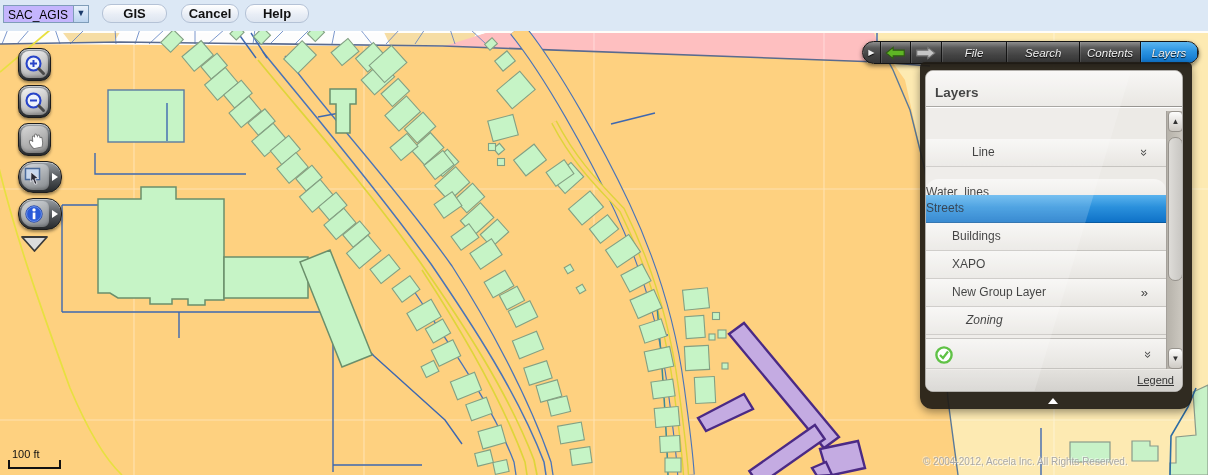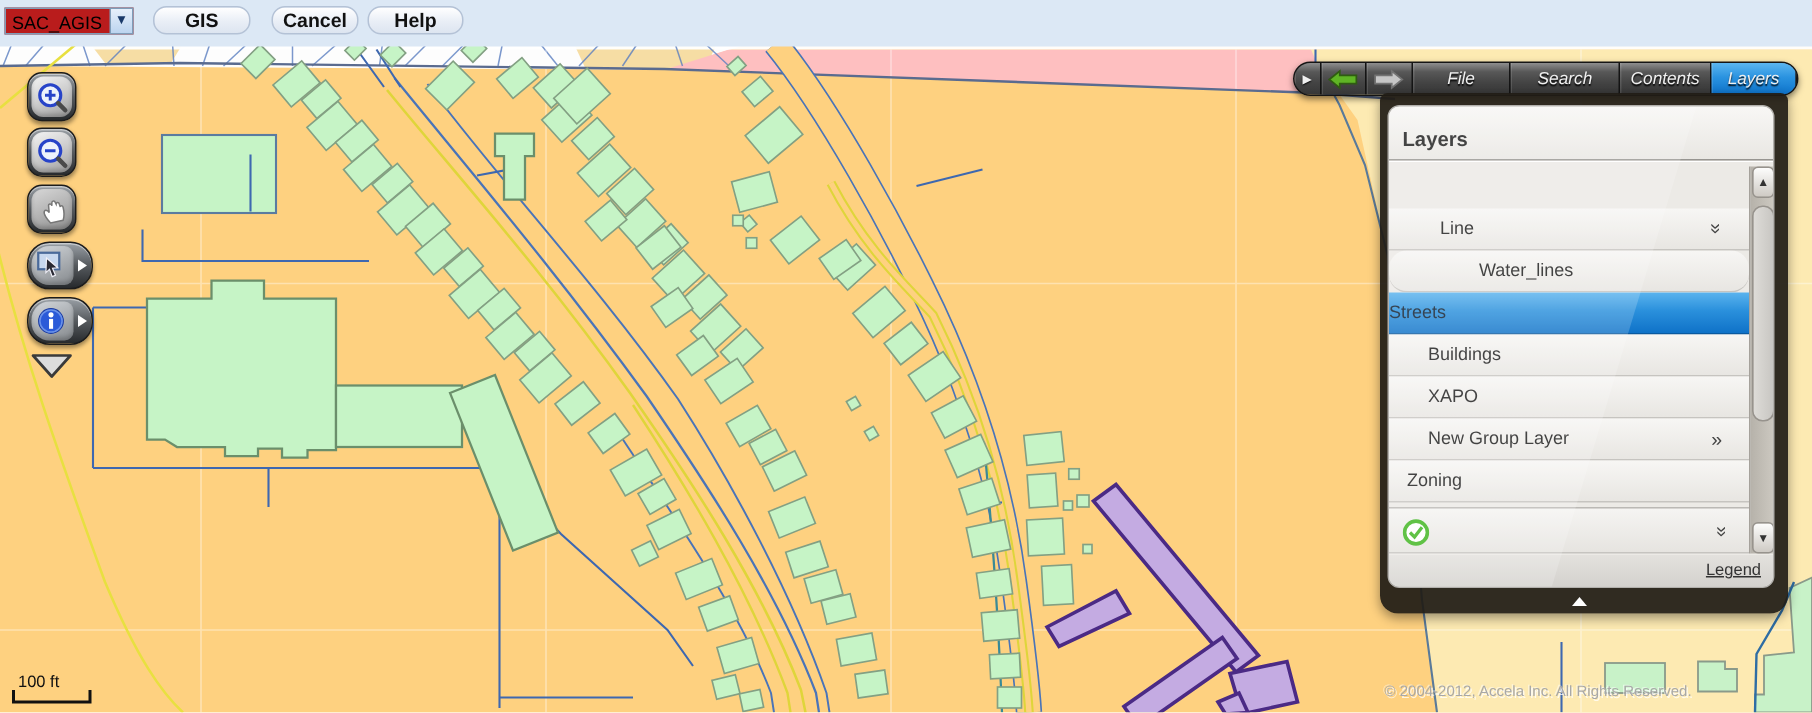--- a/index.html
+++ b/index.html
@@ -1,17 +1,17 @@
 <!DOCTYPE html>
 <html><head><meta charset="utf-8"><style>
 * { margin:0; padding:0; box-sizing:border-box; }
 html,body { width:1208px; height:475px; overflow:hidden; font-family:"Liberation Sans", sans-serif; background:#fff; }
 #stage { position:relative; width:1208px; height:475px; }
 #topbar { position:absolute; left:0; top:0; width:1208px; height:31px; background:#dce8f5; }
-#selbox { position:absolute; left:3px; top:5px; width:86px; height:18px; background:#b91c1c; border:1px solid #7f9db9; display:flex; }
+#selbox { position:absolute; left:3px; top:5px; width:86px; height:18px; background:#c4b5fd; border:1px solid #7f9db9; display:flex; }
 #selbox span { font-size:12px; color:#000; padding:2px 0 0 4px; flex:1; }
 #selarrow { width:15px; height:16px; background:linear-gradient(180deg,#e7f0fb,#bcd4ef); border-left:1px solid #7f9db9; color:#1a3a6a; font-size:9px; text-align:center; line-height:15px; }
 .tbtn { position:absolute; top:4px; height:19px; background:linear-gradient(180deg,#ffffff,#e9eef6 55%,#dde5f0); border:1px solid #b4c2d6; border-radius:9px; font-size:13px; font-weight:bold; color:#111; text-align:center; line-height:17px; }
 #map { position:absolute; left:0; top:29px; }
 
 .mbtn { position:absolute; background:linear-gradient(180deg,#9aa0a6,#565a5e 50%,#26292c); border:1px solid #1c1c1c; border-radius:10px; box-shadow:0 2px 3px rgba(0,0,0,.4), inset 0 1px 0 rgba(255,255,255,.45); }
 .face { position:absolute; left:2px; top:2px; bottom:2px; right:2px; border-radius:8px; background:linear-gradient(155deg,#f4f4f4,#cdcdcd 50%,#9c9c9c); box-shadow:inset 0 -2px 3px rgba(0,0,0,.2); }
 .fly { position:absolute; right:3px; top:50%; margin-top:-4px; width:0; height:0; border-left:6px solid #fff; border-top:4px solid transparent; border-bottom:4px solid transparent; }
 
 #rtool { position:absolute; left:862px; top:41px; width:337px; height:23px; border-radius:12px; background:linear-gradient(180deg,#8e8e8e,#585858 28%,#444444 62%,#373737); border:1px solid #151515; box-shadow:0 2px 4px rgba(0,0,0,.5); display:flex; overflow:hidden; }
@@ -299,27 +299,27 @@
   <div class="seg" style="width:62px;">Contents</div>
   <div class="seg" id="laytab" style="width:58px;">Layers</div>
   <div class="seg cap" style="flex:1;"></div>
 </div>
 
 <div id="frame"></div>
 <div id="panel">
   <div id="phead">
         <b>Layers</b>
       </div>
-  <div class="prow" style="top:68px; padding-left:34px;">Line<span class="chev">»</span></div>
-  <div class="prow" style="top:96px; padding-left:60px;border-radius:12px;">Water_lines</div>
+  <div class="prow" style="top:68px; padding-left:46px;">Line<span class="chev">»</span></div>
+  <div class="prow" style="top:108px; border-radius:12px;">Water_lines</div>
   <div class="prow" id="rowsel" style="top:124px; ">Streets</div>
   <div class="prow" style="top:152px; padding-left:26px;">Buildings</div>
   <div class="prow" style="top:180px; padding-left:26px;">XAPO</div>
   <div class="prow" style="top:208px; padding-left:26px;">New Group Layer<span class="chevr">»</span></div>
-  <div class="prow" style="top:236px; padding-left:12px;">Zoning</div>
+  <div class="prow" style="top:236px; padding-left:40px;font-style:italic;">Zoning</div>
   <div id="flagrow">
     <svg style="position:absolute; left:9px; top:7px;" width="18" height="18" viewBox="0 0 18 18">
           <circle cx="9" cy="9" r="7.6" fill="#fff" stroke="#3db51e" stroke-width="2.4"></circle>
           <path d="M5,9 L8,12 L13,5.5" fill="none" stroke="#3db51e" stroke-width="2.2"></path>
         </svg>
         <span class="chev">»</span>
   </div>
   <div id="legend"><u>Legend</u></div>
   <div id="sbar">
     <div class="sbtn" style="top:0px;">▲</div>

